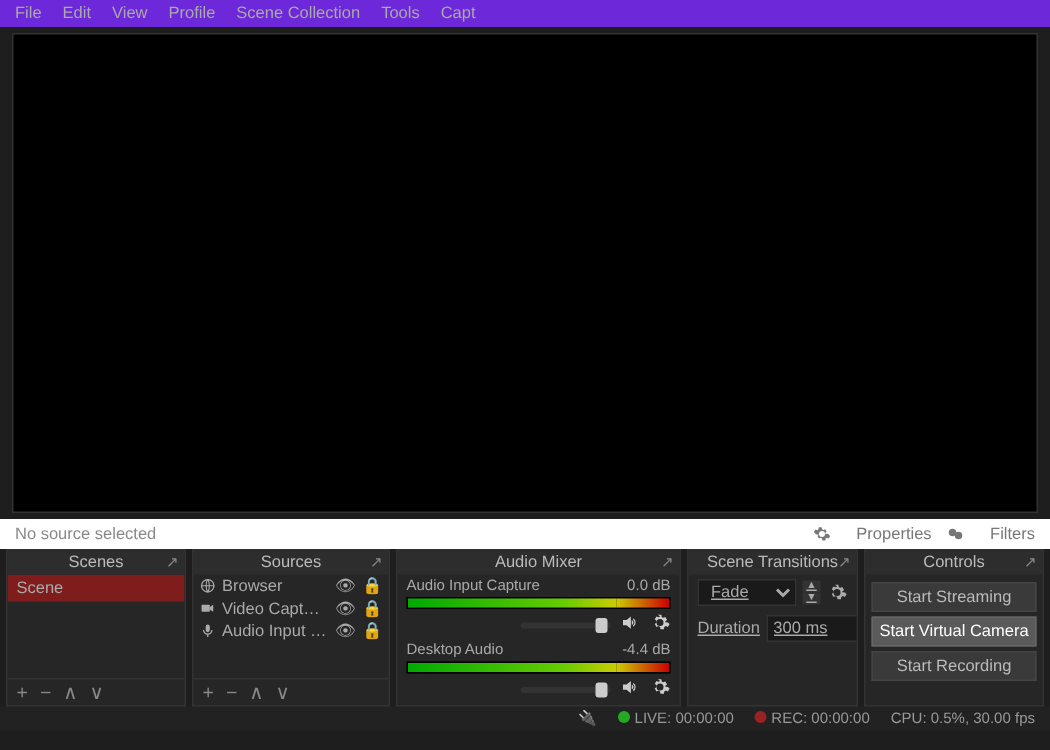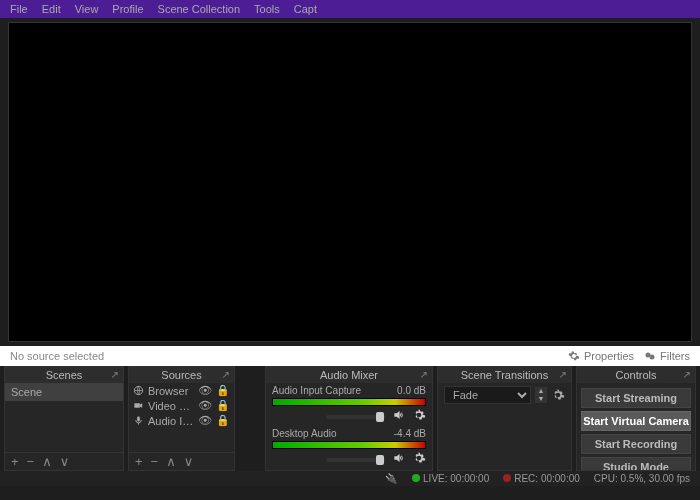--- a/index.html
+++ b/index.html
@@ -1,61 +1,61 @@
 <!DOCTYPE html>
 <html><head>
 <meta charset="utf-8">
 <style>
   * { box-sizing: border-box; margin: 0; padding: 0; font-family: Arial, sans-serif; }
   body { background: #1e1e1e; color: #aaa; font-size: 11px; width: 700px; height: 500px; overflow: hidden; }
-  .menubar { display: flex; gap: 14px; padding: 3px 10px; background: #4c1d95; font-size: 11px; }
+  .menubar { display: flex; gap: 14px; padding: 3px 10px; background: #6d28d9; font-size: 11px; }
   .menubar span { cursor: pointer; }
   .preview { margin: 4px 8px; height: 320px; background: #000; border: 1px solid #333; }
   .toolbar-row { display: flex; align-items: center; gap: 10px; padding: 4px 10px; background: #ffffff; color: #888; font-size: 11px; }
   .toolbar-row .spacer { flex: 1; }
-  .mini-btn { display: inline-flex; align-items: center; gap: 4px; color: #777; cursor: pointer; justify-content: space-between; }
+  .mini-btn { display: inline-flex; align-items: center; gap: 17px; color: #777; cursor: pointer; justify-content: space-between; }
   .mini-btn svg { width: 12px; height: 12px; fill: #777; }
   .panels { display: flex; gap: 4px; padding: 0 4px; height: 105px; }
   .panel { background: #262626; border: 1px solid #333; display: flex; flex-direction: column; justify-content: space-between; }
   .panel-header { display: flex; align-items: center; justify-content: center; gap: 6px; background: #2d2d2d; padding: 2px 4px; position: relative; font-size: 11px; color: #bbb; }
   .panel-header .pop { position: absolute; right: 4px; top: 2px; color: #888; cursor: pointer; font-size: 10px; }
   .panel-body { flex: 1; overflow: hidden; font-size: 11px; }
   .panel-footer { display: flex; gap: 8px; padding: 2px 6px; border-top: 1px solid #333; color: #888; }
   .panel-footer span { cursor: pointer; font-size: 13px; line-height: 1; }
   
   .p-scenes { width: 120px; }
-  .p-sources { width: 107px; }
-  .p-mixer { flex: 1; margin-left: 26px; }
-  .p-trans { width: 135px; }
+  .p-sources { width: 132px; }
+  .p-mixer { flex: 1; }
+  .p-trans { width: 114px; }
   .p-controls { width: 120px; }
-  .scene-item { background: #404040; padding: 3px 6px; }
+  .scene-item { background: #7f1d1d; padding: 3px 6px; }
   .src-row { display: flex; align-items: center; gap: 4px; padding: 1px 4px; }
   .src-row svg { width: 11px; height: 11px; fill: #aaa; }
   .src-name { flex: 1; white-space: nowrap; overflow: hidden; text-overflow: ellipsis; }
   .eye, .lock { font-size: 11px; color: #aaa; cursor: pointer; }
   
   .mix-track { padding: 2px 6px 4px; }
   .mix-top { display: flex; justify-content: space-between; font-size: 10px; color: #aaa; gap: 10px; }
   .mix-bar { height: 8px; background: #111; border: 1px solid #000; position: relative; margin-top: 2px; }
   .mix-fill-g { position:absolute; left:0; top:0; bottom:0; width:60%; background: linear-gradient(to right,#0a0,#6c0);} 
   .mix-fill-y { position:absolute; left:60%; top:0; bottom:0; width:20%; background: linear-gradient(to right,#6c0,#cc0);} 
   .mix-fill-r { position:absolute; left:80%; top:0; bottom:0; width:20%; background: linear-gradient(to right,#cc0,#c00);} 
   .mix-slider { height: 4px; background: #333; margin-top: 3px; position: relative; border-radius:2px;}
   .mix-slider .knob { position:absolute; right:2px; top:-3px; width:8px; height:10px; background:#ccc; border-radius:2px;}
   .mix-ctrls { display:flex; justify-content:flex-end; gap:6px; margin-top:2px; align-items:center;}
   .mix-ctrls svg { width:14px; height:14px; fill:#ccc; cursor:pointer;}
   .mic-row { display:flex; justify-content:space-between; font-size:10px; color:#aaa; padding: 2px 6px;}
   
-  .trans-row { display:flex; align-items:center; gap:4px; padding:3px 6px; }
+  .trans-row { display:flex; align-items:center; gap:4px; padding:3px 6px;text-decoration:underline; }
   .trans-select { flex:1; background:#1a1a1a; border:1px solid #333; color:#aaa; padding:1px 4px; font-size:11px; height:18px;}
   .spin { display:flex; flex-direction:column; }
   .spin span { width:12px; height:8px; background:#333; font-size:7px; text-align:center; line-height:8px; cursor:pointer; color:#aaa;}
   .gear { width:14px; height:14px; fill:#aaa; cursor:pointer;}
   
-  .ctrl-btn { display:block; width: calc(100% - 8px); margin:3px 4px; background:#3a3a3a; border:1px solid #444; color:#bbb; text-align:center; padding:3px 0; font-size:11px; cursor:pointer;font-weight:bold;}
+  .ctrl-btn { display:block; width: calc(100% - 8px); margin:3px 4px; background:#3a3a3a; border:1px solid #444; color:#bbb; text-align:center; padding:3px 0; font-size:11px; cursor:pointer;}
   .ctrl-btn.sel { background:#5a5a5a; border-color:#666; color:#fff;}
   .status { display:flex; justify-content:flex-end; gap:14px; padding:2px 10px; background:#222; font-size:10px; color:#999; align-items:center;}
   .status .dot { width:8px; height:8px; border-radius:50%; display:inline-block; margin-right:3px;}
   .dot.green{background:#2a2;}
   .dot.red{background:#922;}
   .p-controls .panel-body { padding-top:2px;}
 </style>
 </head>
 <body>
 
@@ -217,33 +217,37 @@
           <option>Fade</option>
         </select>
         <div class="spin">
             <span>▲</span>
             <span>▼</span>
           </div>
         <svg class="gear" viewBox="0 0 24 24">
             <path d="M12 8a4 4 0 100 8 4 4 0 000-8zm9 4l2 1.6-2 3.4-2.4-1a7 7 0 01-1.7 1l-.4 2.6h-4l-.4-2.6a7 7 0 01-1.7-1l-2.4 1-2-3.4 2-1.6-.1-1 .1-1-2-1.6 2-3.4 2.4 1a7 7 0 011.7-1L9.6 3h4l.4 2.6a7 7 0 011.7 1l2.4-1 2 3.4-2 1.6.1 1z"></path>
           </svg>
       </div>
+      <div class="trans-row">
+        <span>Duration</span>
+        <input class="trans-select" style="flex: 1 1 0%;" value="300 ms">
+
+      </div>
     </div>
   </div>
 
   <div class="panel p-controls">
     <div class="panel-header">
       <span>Controls</span>
       <span class="pop">↗</span>
     </div>
     <div class="panel-body" id="controls-body">
         <div class="ctrl-btn">Start Streaming</div>
         <div class="ctrl-btn sel">Start Virtual Camera</div>
         <div class="ctrl-btn">Start Recording</div>
-        <div class="ctrl-btn">Studio Mode</div>
       </div>
   </div>
 
 </div>
 
 <div class="status">
   <span>🔌</span>
   <span><span class="dot green"></span><span>LIVE: 00:00:00</span></span>
   <span><span class="dot red"></span><span>REC: 00:00:00</span></span>
   <span>CPU: 0.5%, 30.00 fps</span>

